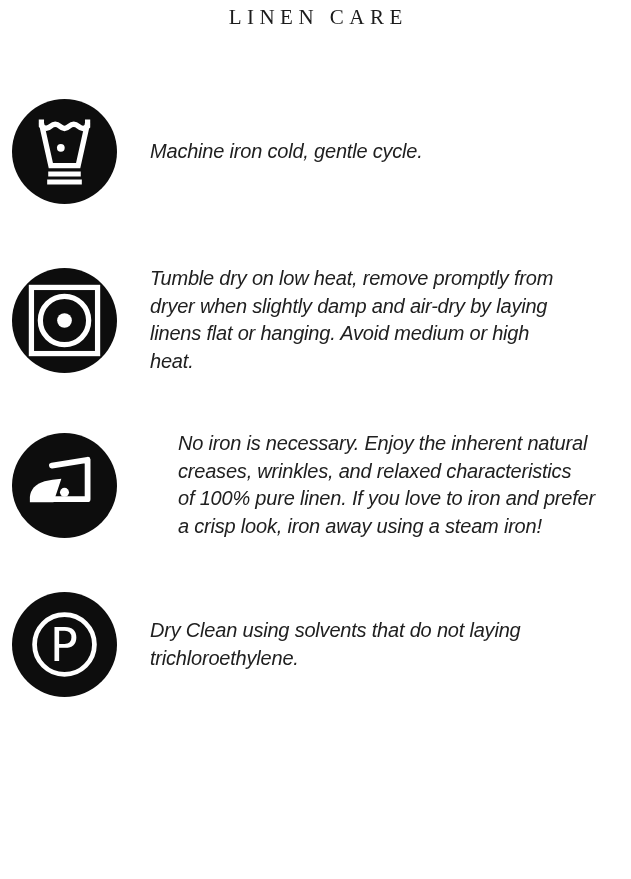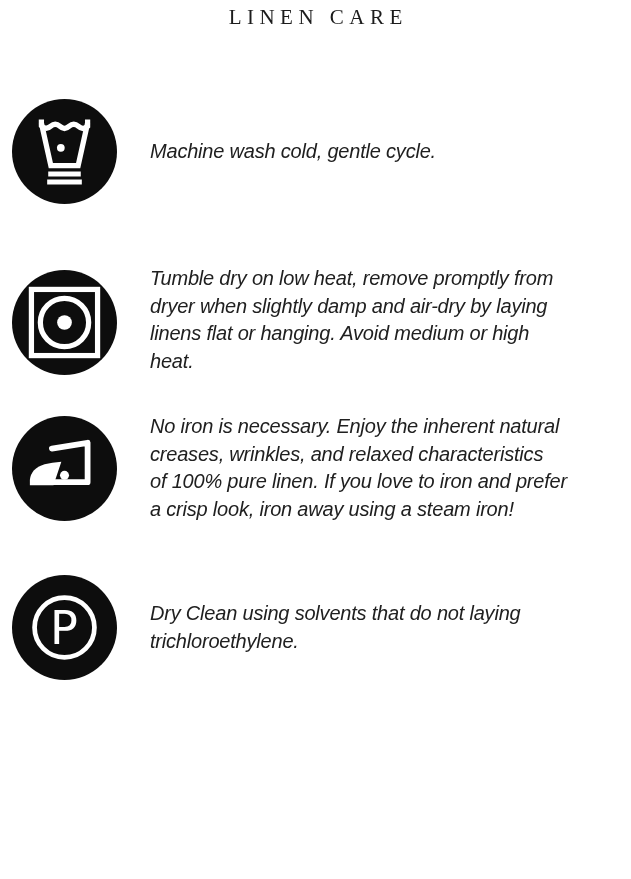--- a/index.html
+++ b/index.html
@@ -50,22 +50,22 @@
     padding-right: 4px;
     font-size: 20px;
     font-style: italic;
     color: #202020;
     line-height: 27.5px;
     letter-spacing: -0.2px;
     white-space: pre-line;
   }
   .row-1 { margin-bottom: 61px; }
   .row-2 { margin-bottom: 64px; }
-  .row-3 { margin-bottom: 38px; align-items: flex-end; }
-  .row-4 { margin-bottom: 52px; }
+  .row-3 { margin-bottom: 55px; }
+  .row-4 { margin-bottom: 52px; gap: 28px; }
   svg { display: block; }
 </style>
 </head>
 <body>
 
 <div class="page">
 
   <div class="title-wrap">
     <div class="page-title">LINEN CARE</div>
   </div>
@@ -76,21 +76,21 @@
       <div class="icon-wrap">
         <svg width="105" height="105" viewBox="0 0 100 100">
           <circle cx="50" cy="50" r="50" fill="#0d0d0d"></circle>
           <path d="M28,19.5 L28,25.5 Q32.4,30 36.8,26 Q41.2,22 45.6,26 Q50,30 54.4,26 Q58.8,22 63.2,26 Q67.6,30 72,26 L72,19.5" fill="none" stroke="#ffffff" stroke-width="5"></path>
           <path d="M28,23 L37,63.5 L63,63.5 L72,23" fill="none" stroke="#ffffff" stroke-width="5"></path>
           <circle cx="46.5" cy="46.5" r="3.7" fill="#ffffff"></circle>
           <path d="M34.5,71.5 L65.5,71.5" stroke="#ffffff" stroke-width="4.8"></path>
           <path d="M33.5,79 L66.5,79" stroke="#ffffff" stroke-width="4.8"></path>
         </svg>
       </div>
-      <div class="care-text">Machine wash cold, gentle cycle.</div>
+      <div class="care-text">Machine iron cold, gentle cycle.</div>
     </div>
 
 
     <div class="care-row row-3">
       <div class="icon-wrap">
         <svg width="105" height="105" viewBox="0 0 100 100">
           <circle cx="50" cy="50" r="50" fill="#0d0d0d"></circle>
           <rect x="18.5" y="18.5" width="63" height="63" fill="none" stroke="#ffffff" stroke-width="5"></rect>
           <circle cx="50" cy="50" r="23" fill="none" stroke="#ffffff" stroke-width="5"></circle>
           <circle cx="50" cy="50" r="7" fill="#ffffff"></circle>

